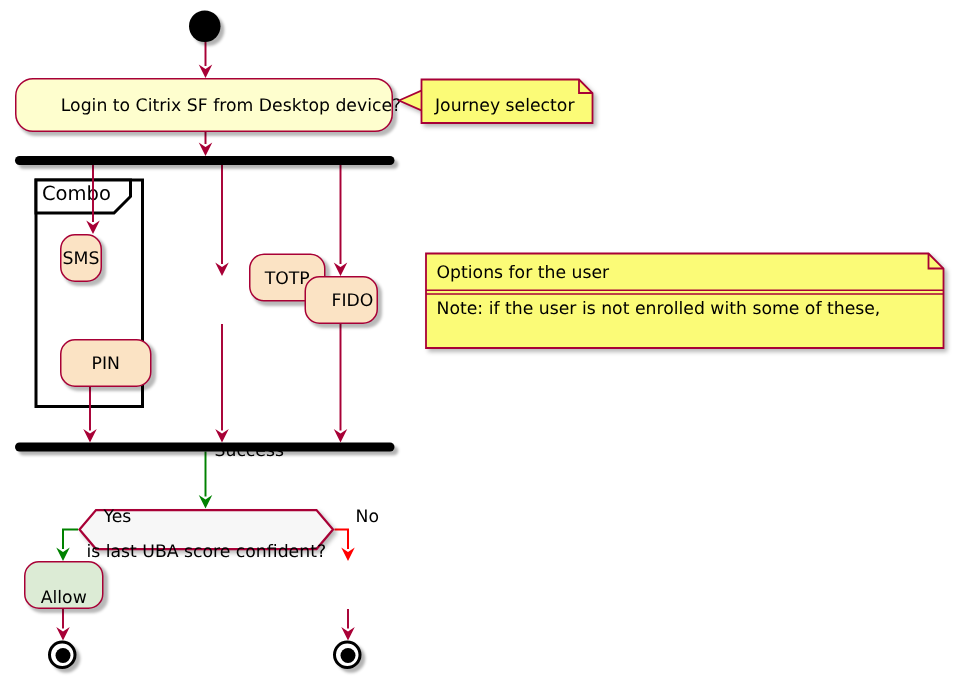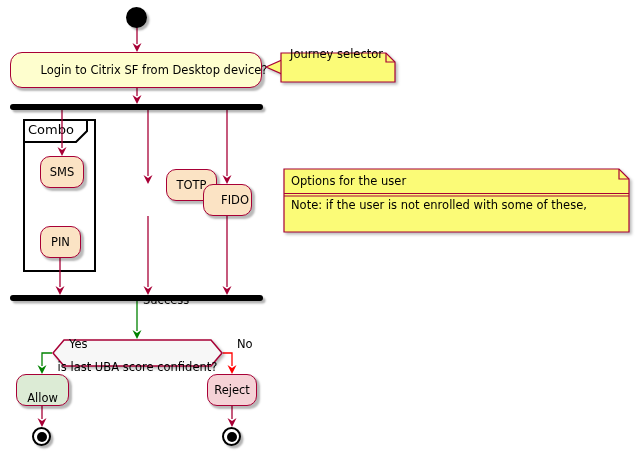--- a/index.html
+++ b/index.html
@@ -108,28 +108,28 @@
 
   <div class="box r12 fill-cream" style="left:10px;top:52px;width:252px;height:36px;padding-left:36px;">
     <span>Login to Citrix SF from Desktop device?</span>
   </div>
 
   <svg class="shape shadowed" style="left:264px;top:52px;" width="134" height="32" viewBox="0 0 134 32">
     <polygon points="2,15 18,8 18,22" fill="#FBFB77" stroke="#A80036" stroke-width="1.2"></polygon>
     <path d="M17,1 H122 L131,10 V30 H17 Z" fill="#FBFB77" stroke="#A80036" stroke-width="1.2"></path>
     <path d="M122,1 V10 H131" fill="none" stroke="#A80036" stroke-width="1.2"></path>
   </svg>
-  <div class="lbl" style="left:290px;top:48px;">Journey selector</div>
+  <div class="lbl" style="left:290px;top:64px;">Journey selector</div>
 
   <div class="bar" style="left:10px;top:104px;width:253px;"></div>
 
-  <div class="box r10 fill-peach" style="left:40px;top:156px;width:44px;height:32px;">
+  <div class="box r10 fill-peach" style="left:40px;top:156px;width:28px;height:32px;">
     <span>SMS</span>
   </div>
-  <div class="box r10 fill-peach" style="left:40px;top:226px;width:41px;height:32px;">
+  <div class="box r10 fill-peach" style="left:40px;top:226px;width:61px;height:32px;">
     <span>PIN</span>
   </div>
   <div class="box r10 fill-peach" style="left:122px;top:169px;width:51px;height:32px;margin-left:44px;">
     <span>TOTP</span>
   </div>
   <div class="box r10 fill-peach" style="left:203px;top:184px;width:49px;height:32px;padding-left:15px;">
     <span>FIDO</span>
   </div>
 
   <svg class="shape shadowed" style="left:283px;top:168px;" width="348" height="66" viewBox="0 0 348 66">
@@ -151,23 +151,20 @@
     <polygon points="12,1 159,1 170,14 159,27 12,27 1,14" fill="#F7F7F7" stroke="#A80036" stroke-width="1.5"></polygon>
   </svg>
   <div class="lbl" style="left:52px;top:346px;width:171px;height:44px;display:flex;align-items:center;justify-content:center;">is last UBA score confident?</div>
 
   <div class="lbl" style="left:31px;top:338px;margin-left:38px;">Yes</div>
   <div class="lbl" style="left:237px;top:338px;">No</div>
 
   <div class="box r10 fill-green" style="left:16px;top:374px;width:53px;height:32px;align-items:flex-end;">
     <span>Allow</span>
   </div>
-  <div class="box r10 fill-pink" style="left:207px;top:374px;width:50px;height:32px;">
-    <span>Reject</span>
-  </div>
 
   <div class="end-node" style="left:32px;top:427px;">
     <div class="end-dot"></div>
   </div>
   <div class="end-node" style="left:222px;top:427px;">
     <div class="end-dot"></div>
   </div>
 
 </div>
 

